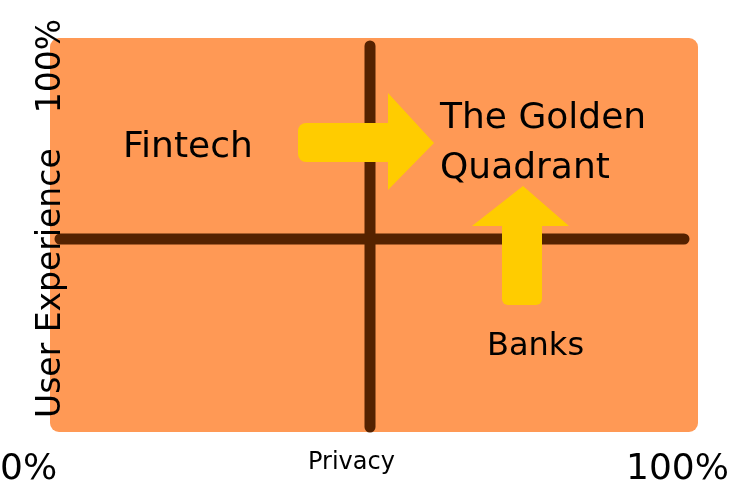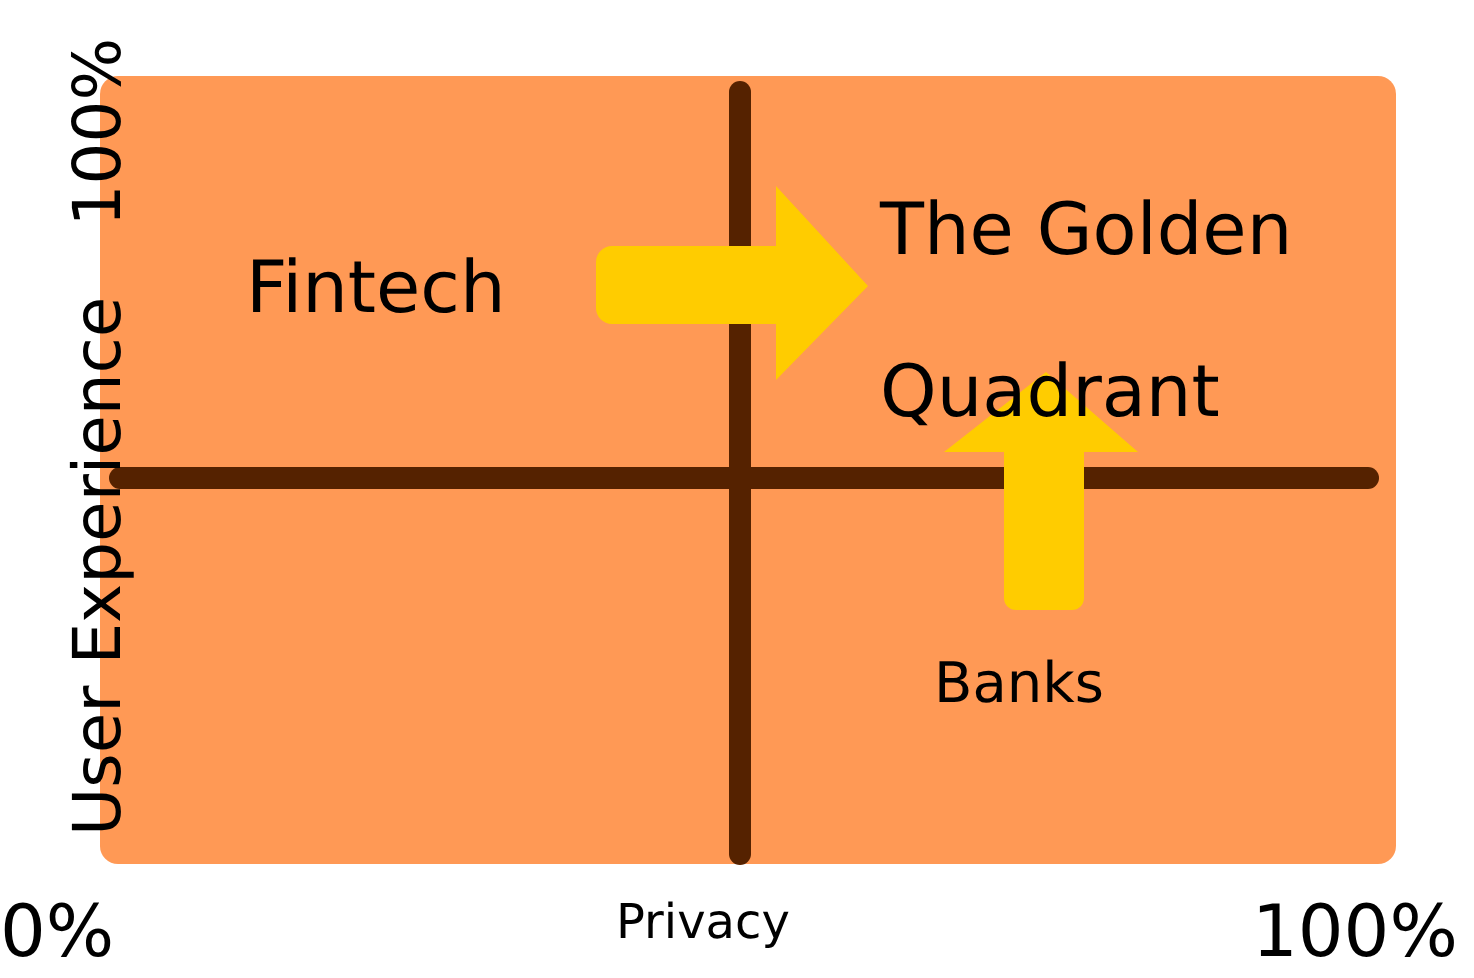--- a/index.html
+++ b/index.html
@@ -26,22 +26,22 @@
     <polygon points="388,93 434,143 388,190" fill="#ffcc00"></polygon>
   </g>
   <g>
     <rect x="502" y="215" width="40" height="90" rx="6" fill="#ffcc00"></rect>
     <polygon points="472,226 523,186 569,226" fill="#ffcc00"></polygon>
   </g>
 </svg>
 
 <div class="t" style="left:123px;top:127px;font-size:36px;">Fintech</div>
 <div class="t" style="left:440px;top:98px;font-size:36px;">The Golden</div>
-<div class="t" style="left:440px;top:148px;font-size:36px;margin-top:31px;">Quadrant</div>
-<div class="t" style="left:467px;top:328px;font-size:28px;">Banks</div>
+<div class="t" style="left:440px;top:148px;font-size:36px;">Quadrant</div>
+<div class="t" style="left:487px;top:328px;font-size:32px;">Banks</div>
 
 <div class="t" style="left:0px;top:449px;font-size:36px;">0%</div>
 <div class="t" style="left:308px;top:449px;font-size:24px;">Privacy</div>
 <div class="t" style="left:626px;top:449px;font-size:36px;">100%</div>
 
 <div class="ylab">
   <span>User Experience</span>
   <span style="display:inline-block;width:14px;"></span>
   <span>100%</span>
 </div>

